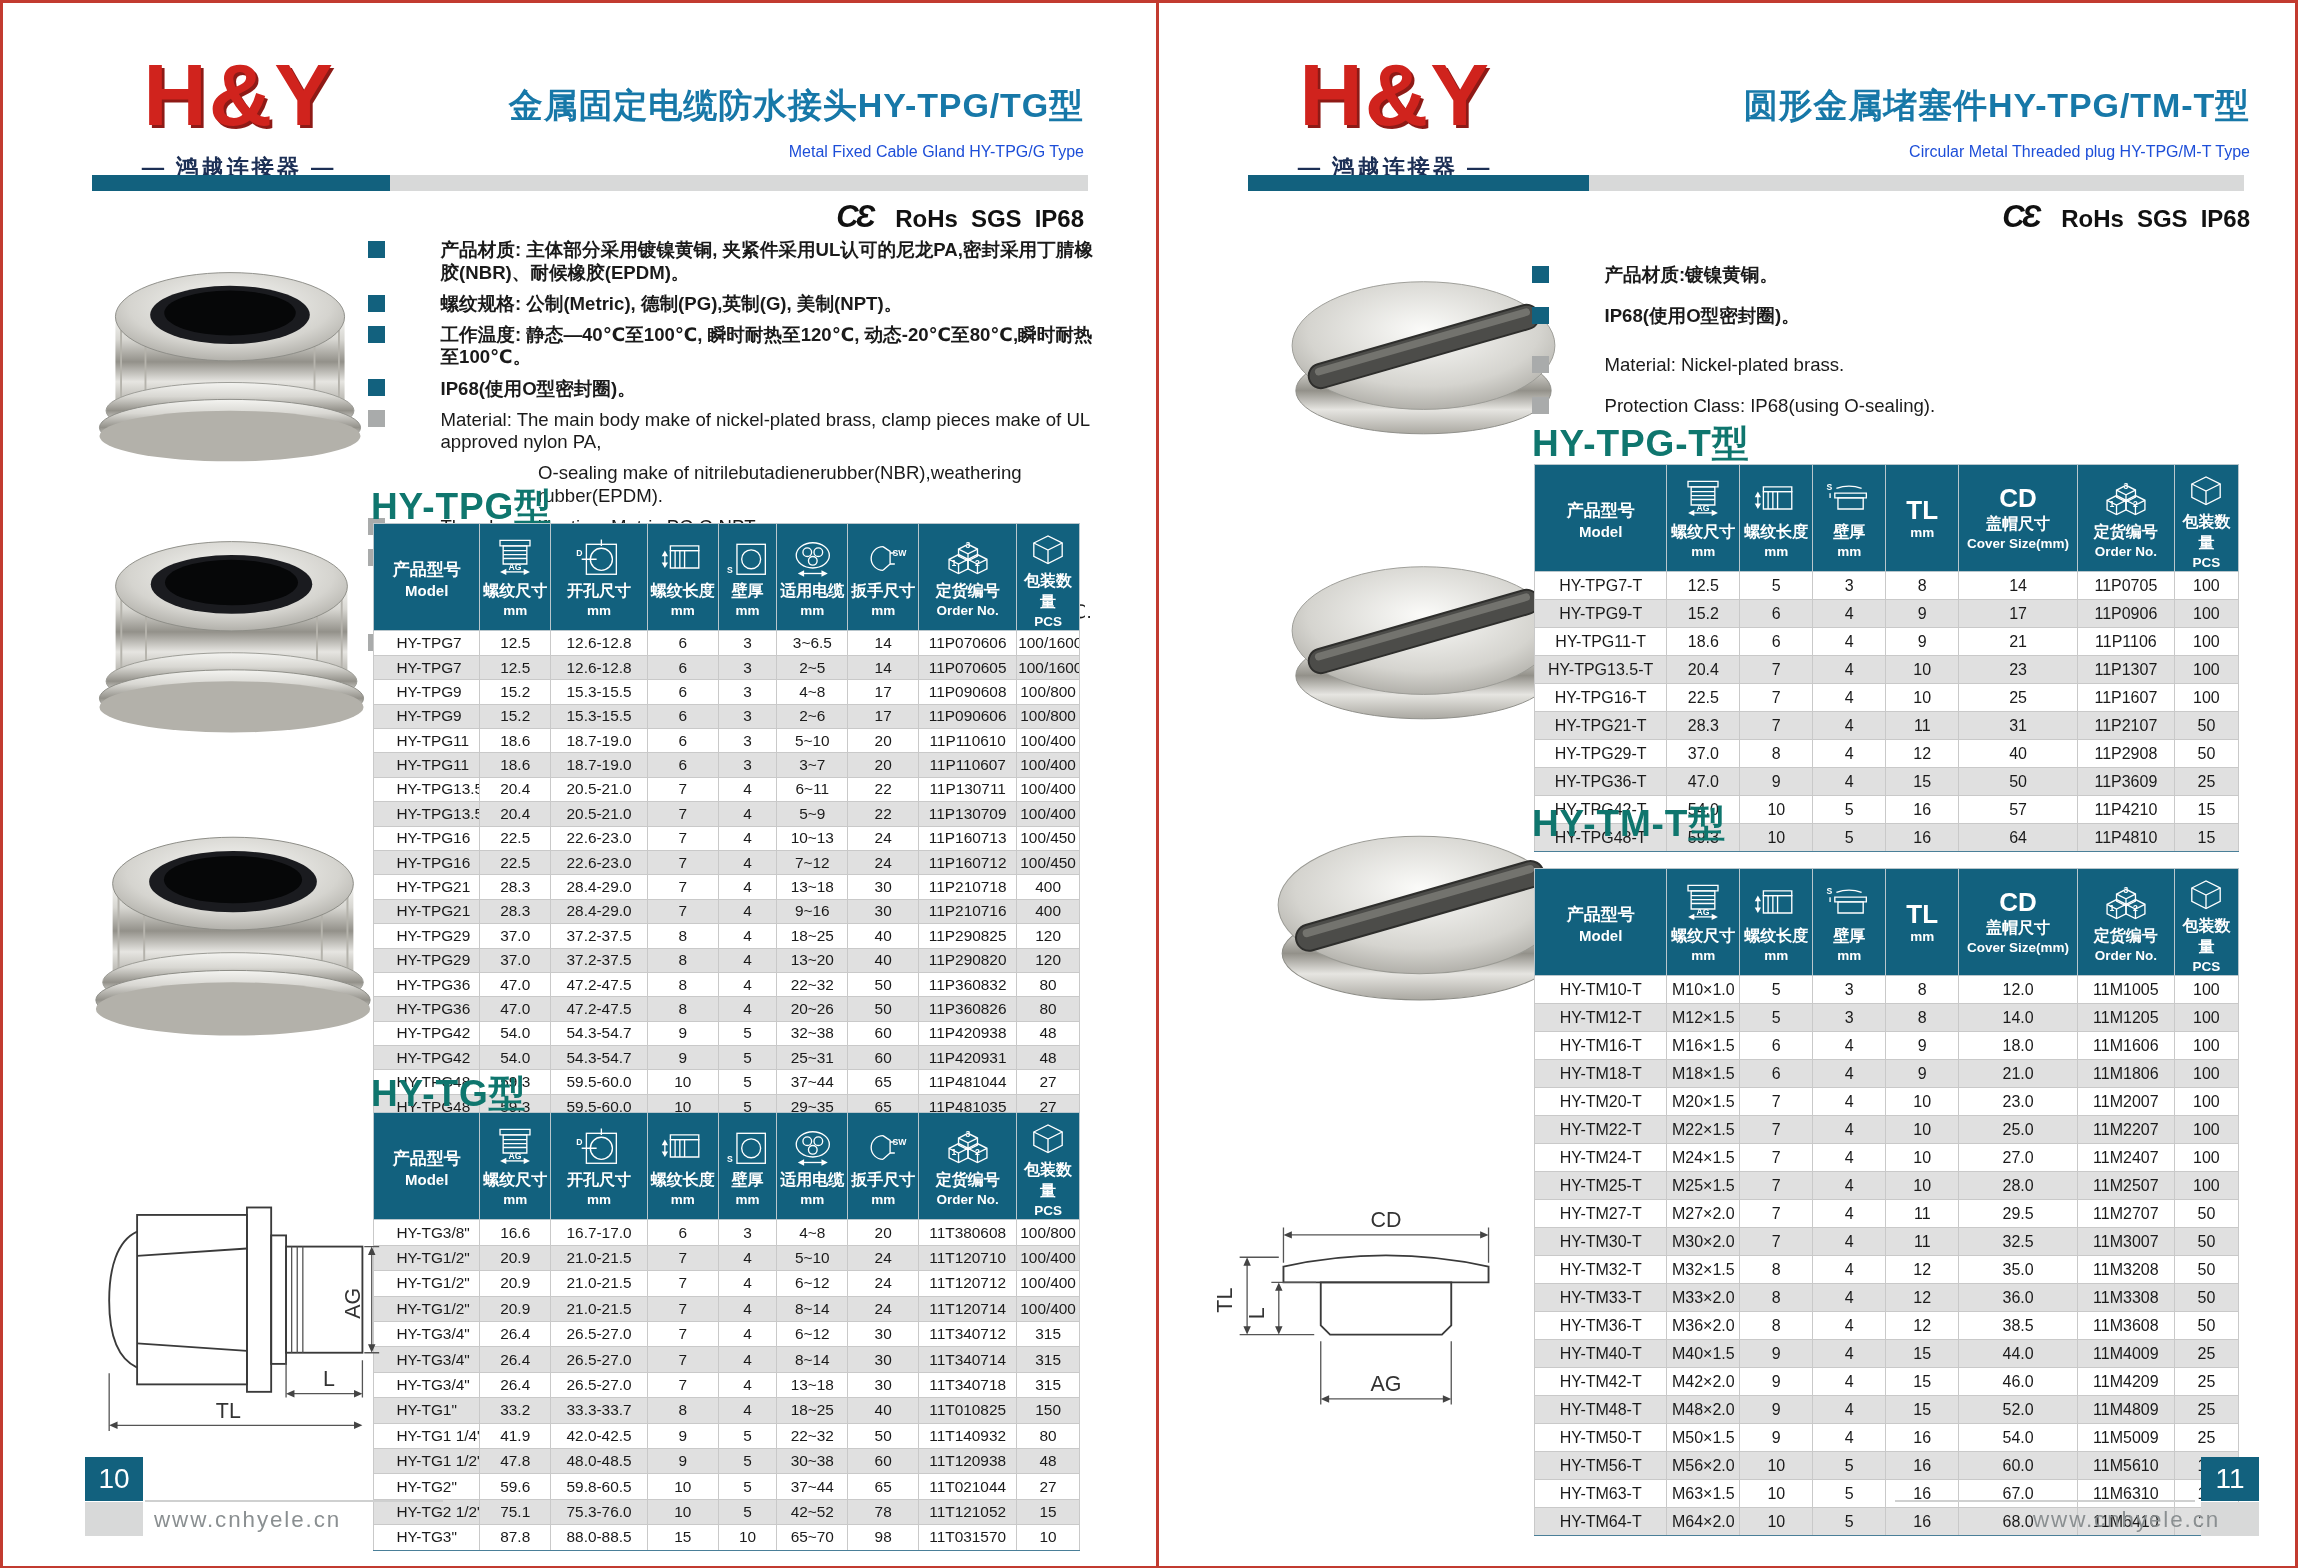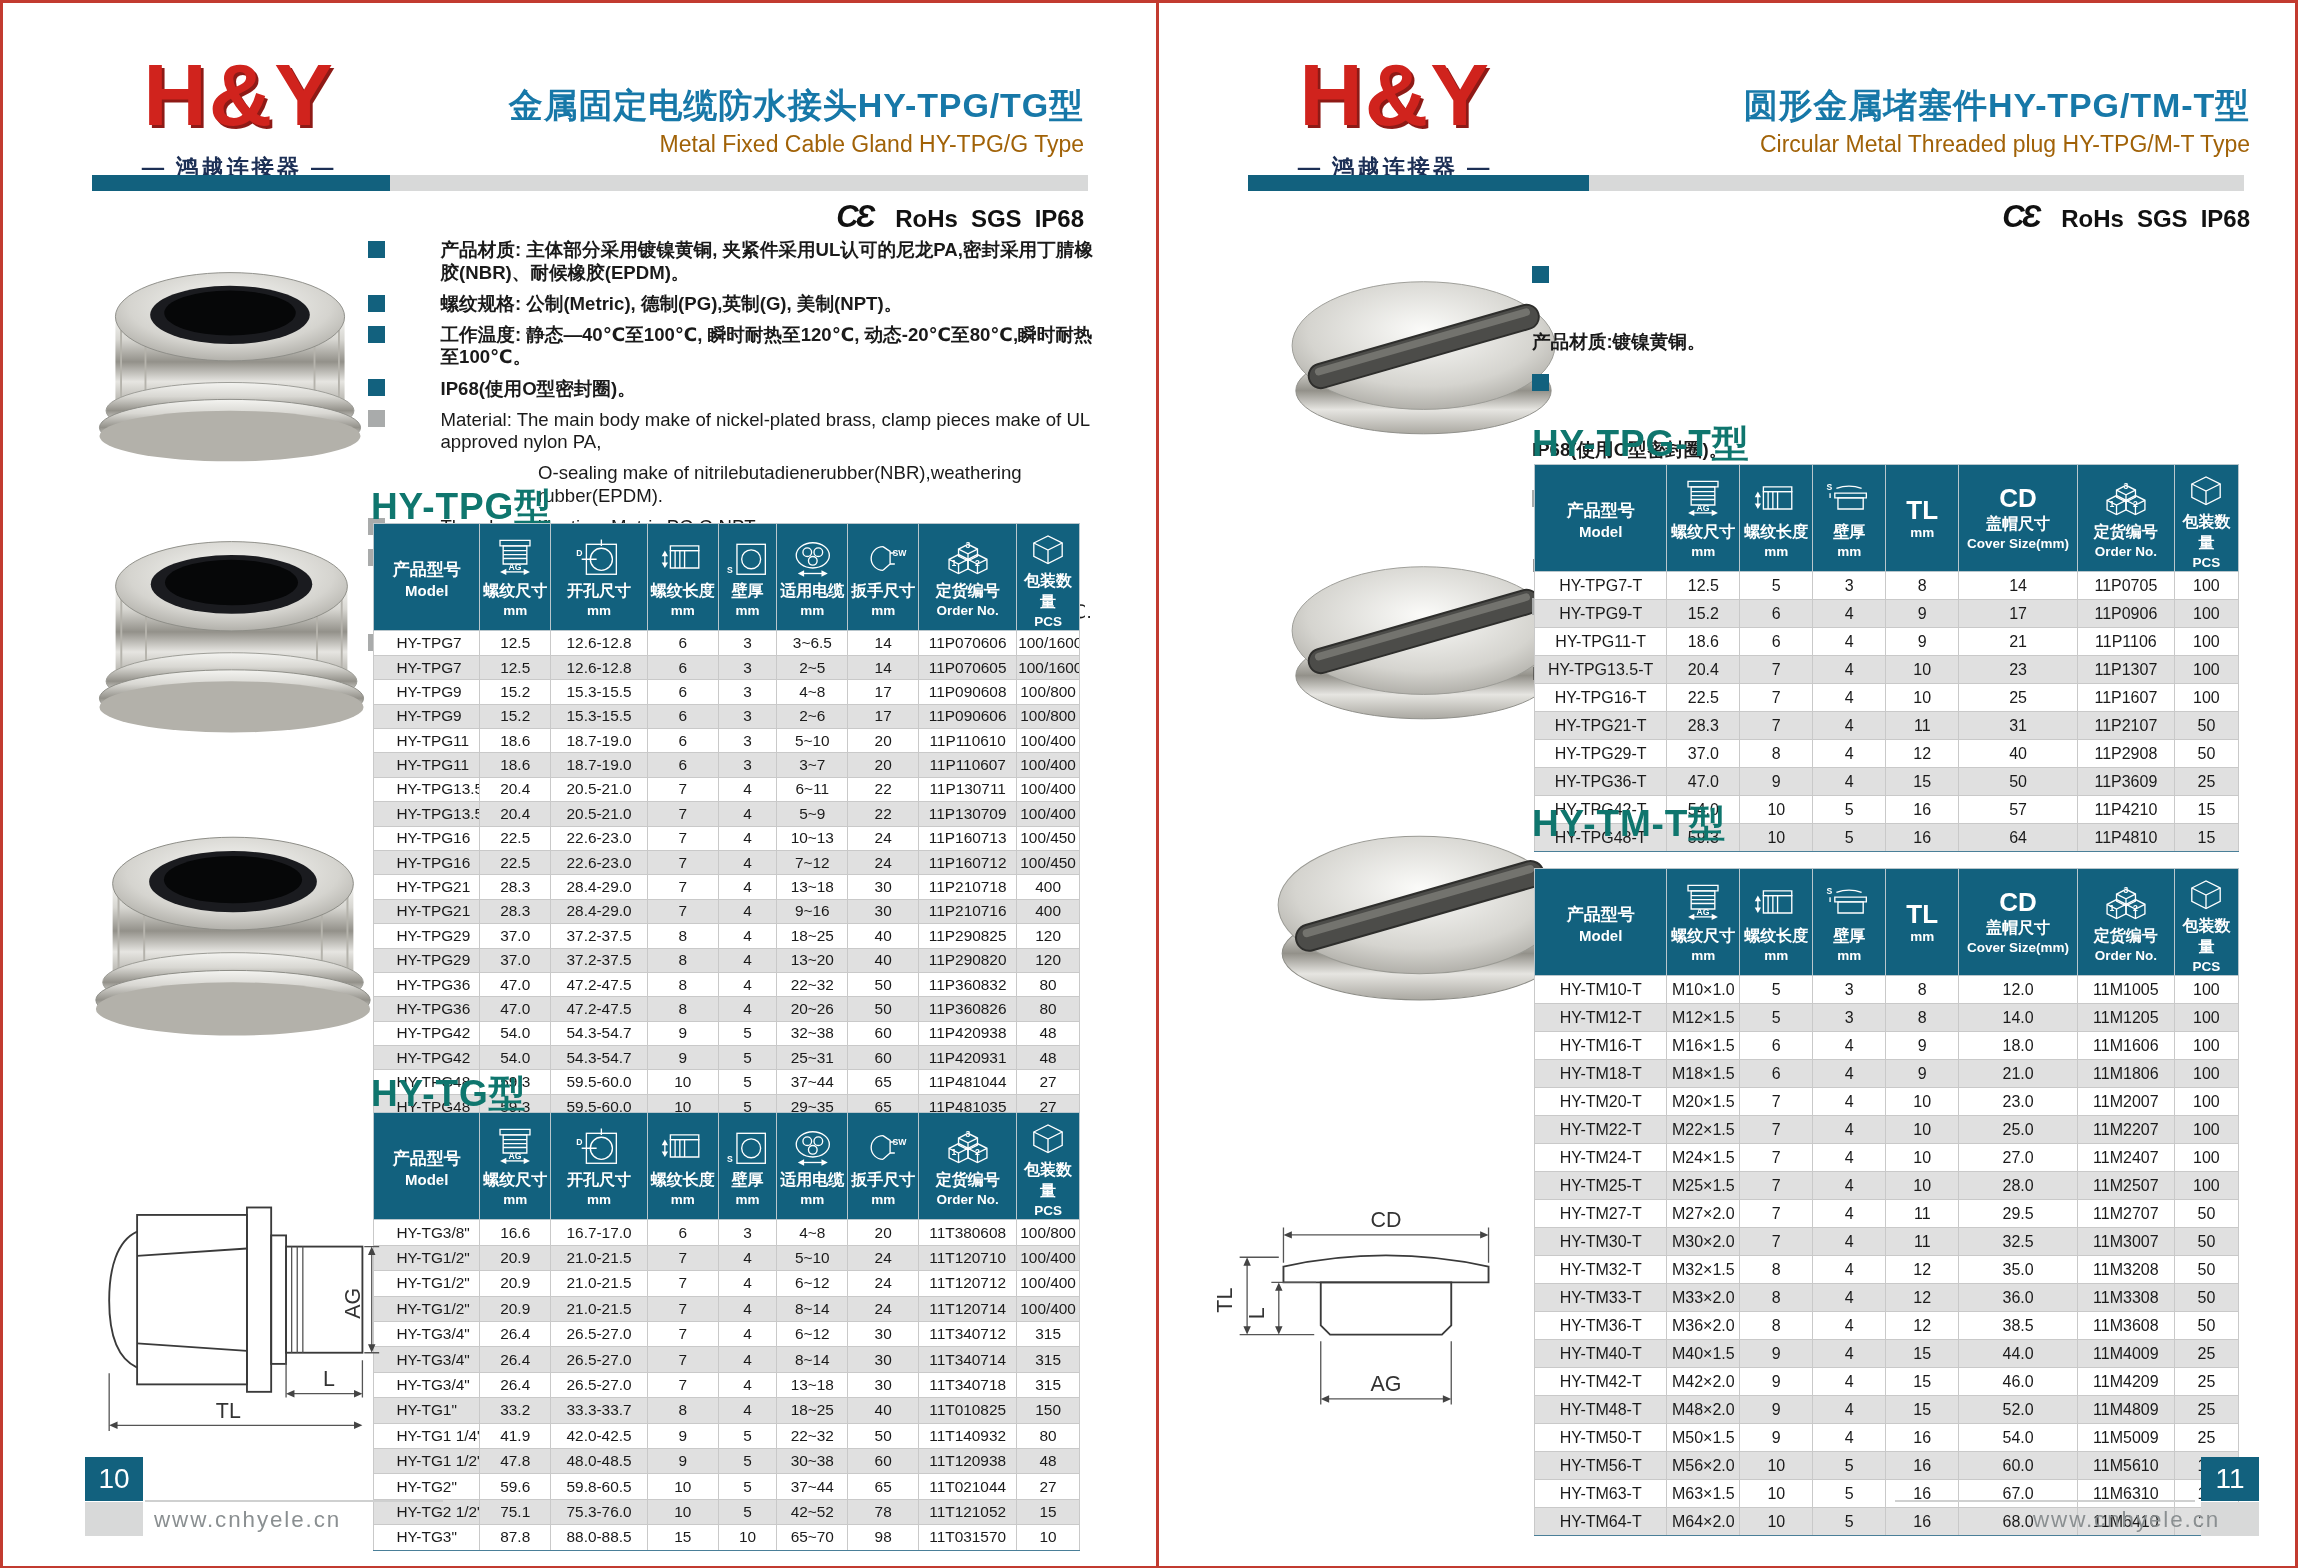--- a/index.html
+++ b/index.html
@@ -17,36 +17,36 @@
 
   
   .logo{position:absolute;left:129px;top:48px;width:214px;text-align:center;}
   .logo-brand{font-size:88px;line-height:1;font-weight:bold;color:#d0231d;
     text-shadow:2.8px 2.8px 0 #8e1a16;letter-spacing:1.9px;}
   .logo-sub{margin-top:13px;font-size:22.4px;font-weight:bold;color:#1c2f55;letter-spacing:2.8px;white-space:nowrap;}
   .header-titles{position:absolute;top:80px;text-align:right;}
   .page-l .header-titles{right:72px;}
   .page-r .header-titles{right:62px;}
   .title-cn{font-size:34px;font-weight:bold;color:#1778a8;letter-spacing:0.9px;}
-  .title-en{font-size:23px;color:#a16207;margin-top:2px;}
+  .title-en{font-size:16px;color:#1d4ed8;margin-top:14px;}
   .header-bar{position:absolute;left:89px;top:172px;width:996px;height:16px;background:#d8d9d9;}
   .bar-accent{width:298px;height:16px;background:#12617e;}
   .cert{position:absolute;top:196px;font-size:24px;font-weight:bold;color:#111;white-space:nowrap;}
   .page-l .cert{right:72px;}
   .page-r .cert{right:62px;}
   .ce-mark{font-size:31px;font-weight:bold;margin-right:9.3px;letter-spacing:-2.8px;}
   .cert span{margin-left:13px;}
   .cert .ce-mark{margin-left:0;font-style:italic;}
 
   
   .bullets{position:absolute;font-size:18.6px;line-height:1.22;}
   .bullets-l{left:365px;top:236px;width:729px;}
   .bullets-r{left:373px;top:261px;width:708px;}
   .bullet-line{margin-bottom:8.4px;display:flex;align-items:flex-start;gap:48px;}
-  .bullets-r .bullet-line{margin-bottom:18.6px;flex-direction:column;}
+  .bullets-r .bullet-line{margin-bottom:18.6px;}
   .bullets-r .bullet:nth-child(3){margin-top:26px;}
   .sq{flex:0 0 17px;width:17px;height:17px;margin:1.9px 7.5px 0 0;display:inline-block;}
   .sq.teal{background:#12617e;}
   .sq.gray{background:#a9abab;}
   .bullet .cont{padding-left:170px;justify-content:center;}
   .bullet.cnb{font-weight:bold;}
 
   
   .sec-title{position:absolute;font-size:37px;font-weight:bold;color:#0f766e;letter-spacing:0.9px;}
 

